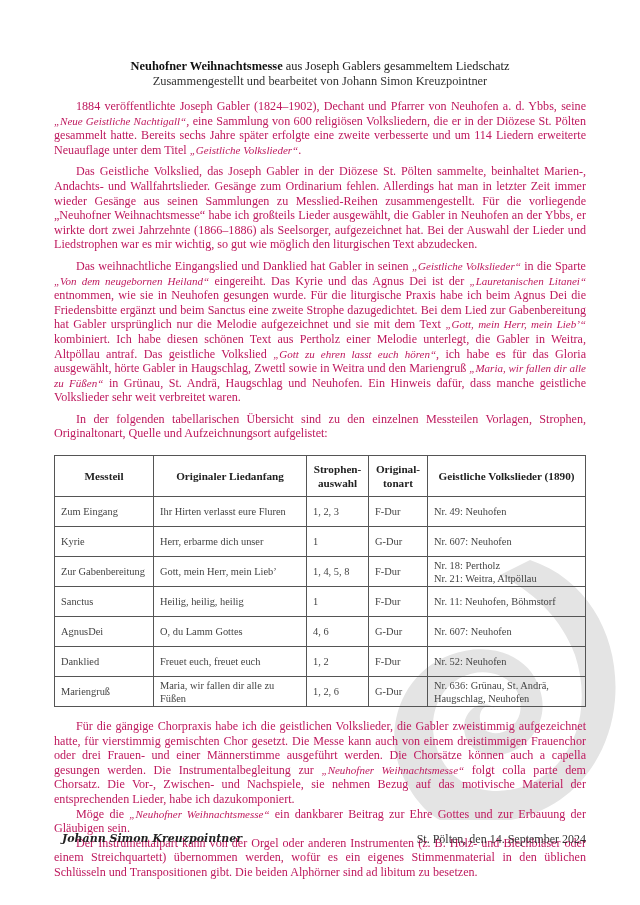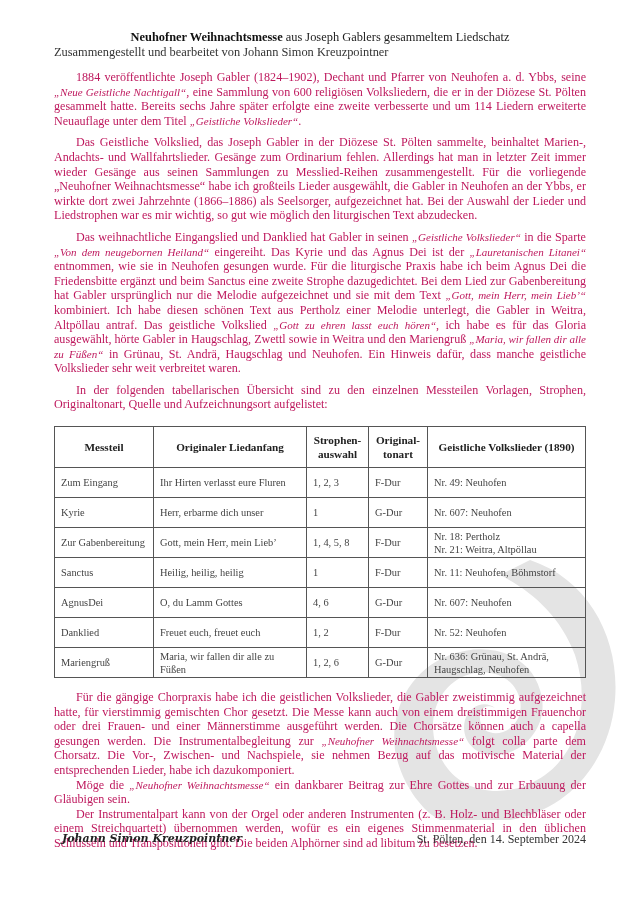--- a/index.html
+++ b/index.html
@@ -1,22 +1,22 @@
 <!DOCTYPE html>
 <html><head>
 <meta charset="utf-8">
 <style>
   html, body { margin: 0; padding: 0; background: #ffffff; }
   body { width: 640px; height: 905px; position: relative; overflow: hidden;
          font-family: "Liberation Serif", "DejaVu Serif", serif; color: #333; }
   .watermark { position: absolute; left: 380px; top: 560px; width: 240px; height: 260px; z-index: 0; }
   .page { position: absolute; left: 54px; top: 30px; width: 532px; z-index: 1; }
-  .title { text-align: center; font-size: 12.4px; line-height: 15px; color: #222; }
+  .title { text-align: center; font-size: 12.4px; line-height: 15px; color: #222; margin-top: 29px; }
   .title b { font-weight: bold; color: #111; }
-  .subtitle { font-size: 12.4px; line-height: 15px; color: #333; margin-bottom: 10px; }
+  .subtitle { text-align: center; font-size: 12.4px; line-height: 15px; color: #333; margin-bottom: 10px; }
   p { margin: 0; font-size: 12.1px; line-height: 14.6px; text-align: justify; text-indent: 22px; color: #be185d; }
   p.gap { margin-top: 7px; }
   i { font-style: italic; font-size: 11px; }
   table { border-collapse: collapse; width: 532px; margin-top: 14px; margin-bottom: 12px; }
   th, td { border: 1px solid #555; font-size: 10.4px; color: #444; text-align: left; vertical-align: middle; padding: 0 6px; }
   th { font-weight: bold; color: #222; text-align: center; font-size: 11.2px; line-height: 14px; height: 40px; }
   td { height: 29px; line-height: 13px; }
   .c1 { width: 86px; } .c2 { width: 140px; } .c3 { width: 49px; } .c4 { width: 46px; margin-left: 32px; } .c5 { width: auto; }
   .footer { position: absolute; left: 54px; top: 832px; width: 532px; font-size: 12px; z-index: 1; }
   .sig { position: absolute; left: 8px; top: 0; font-family: "DejaVu Serif", serif; font-style: italic; font-weight: bold; font-size: 11px; color: #222; }

